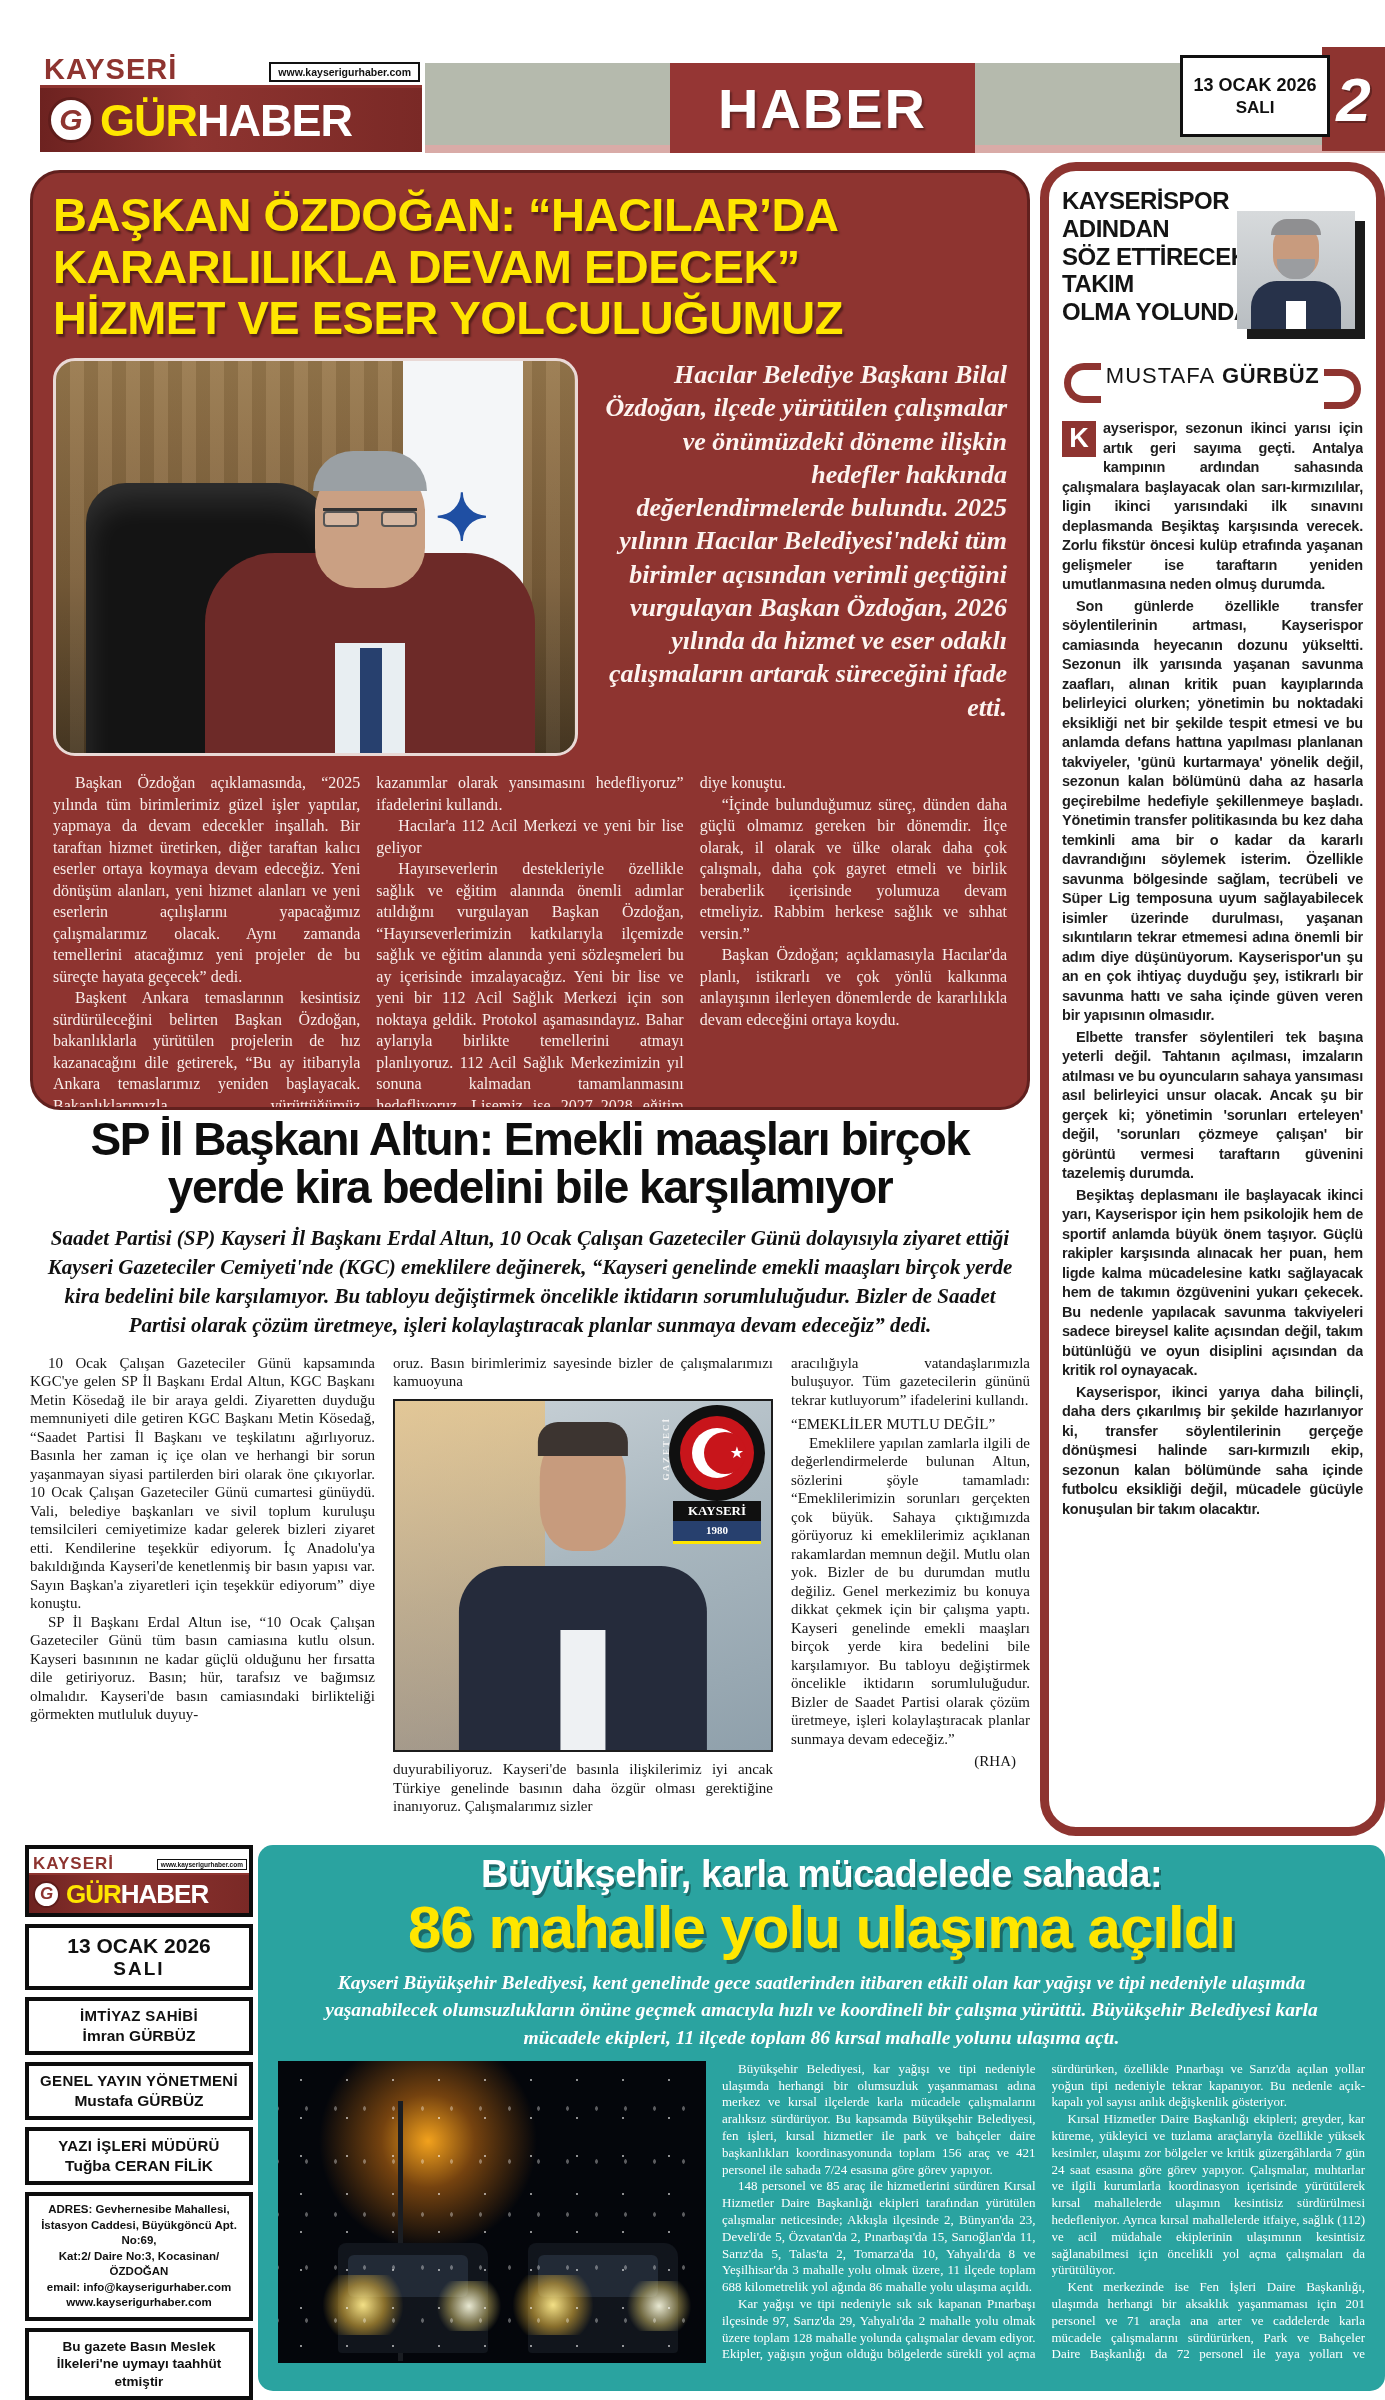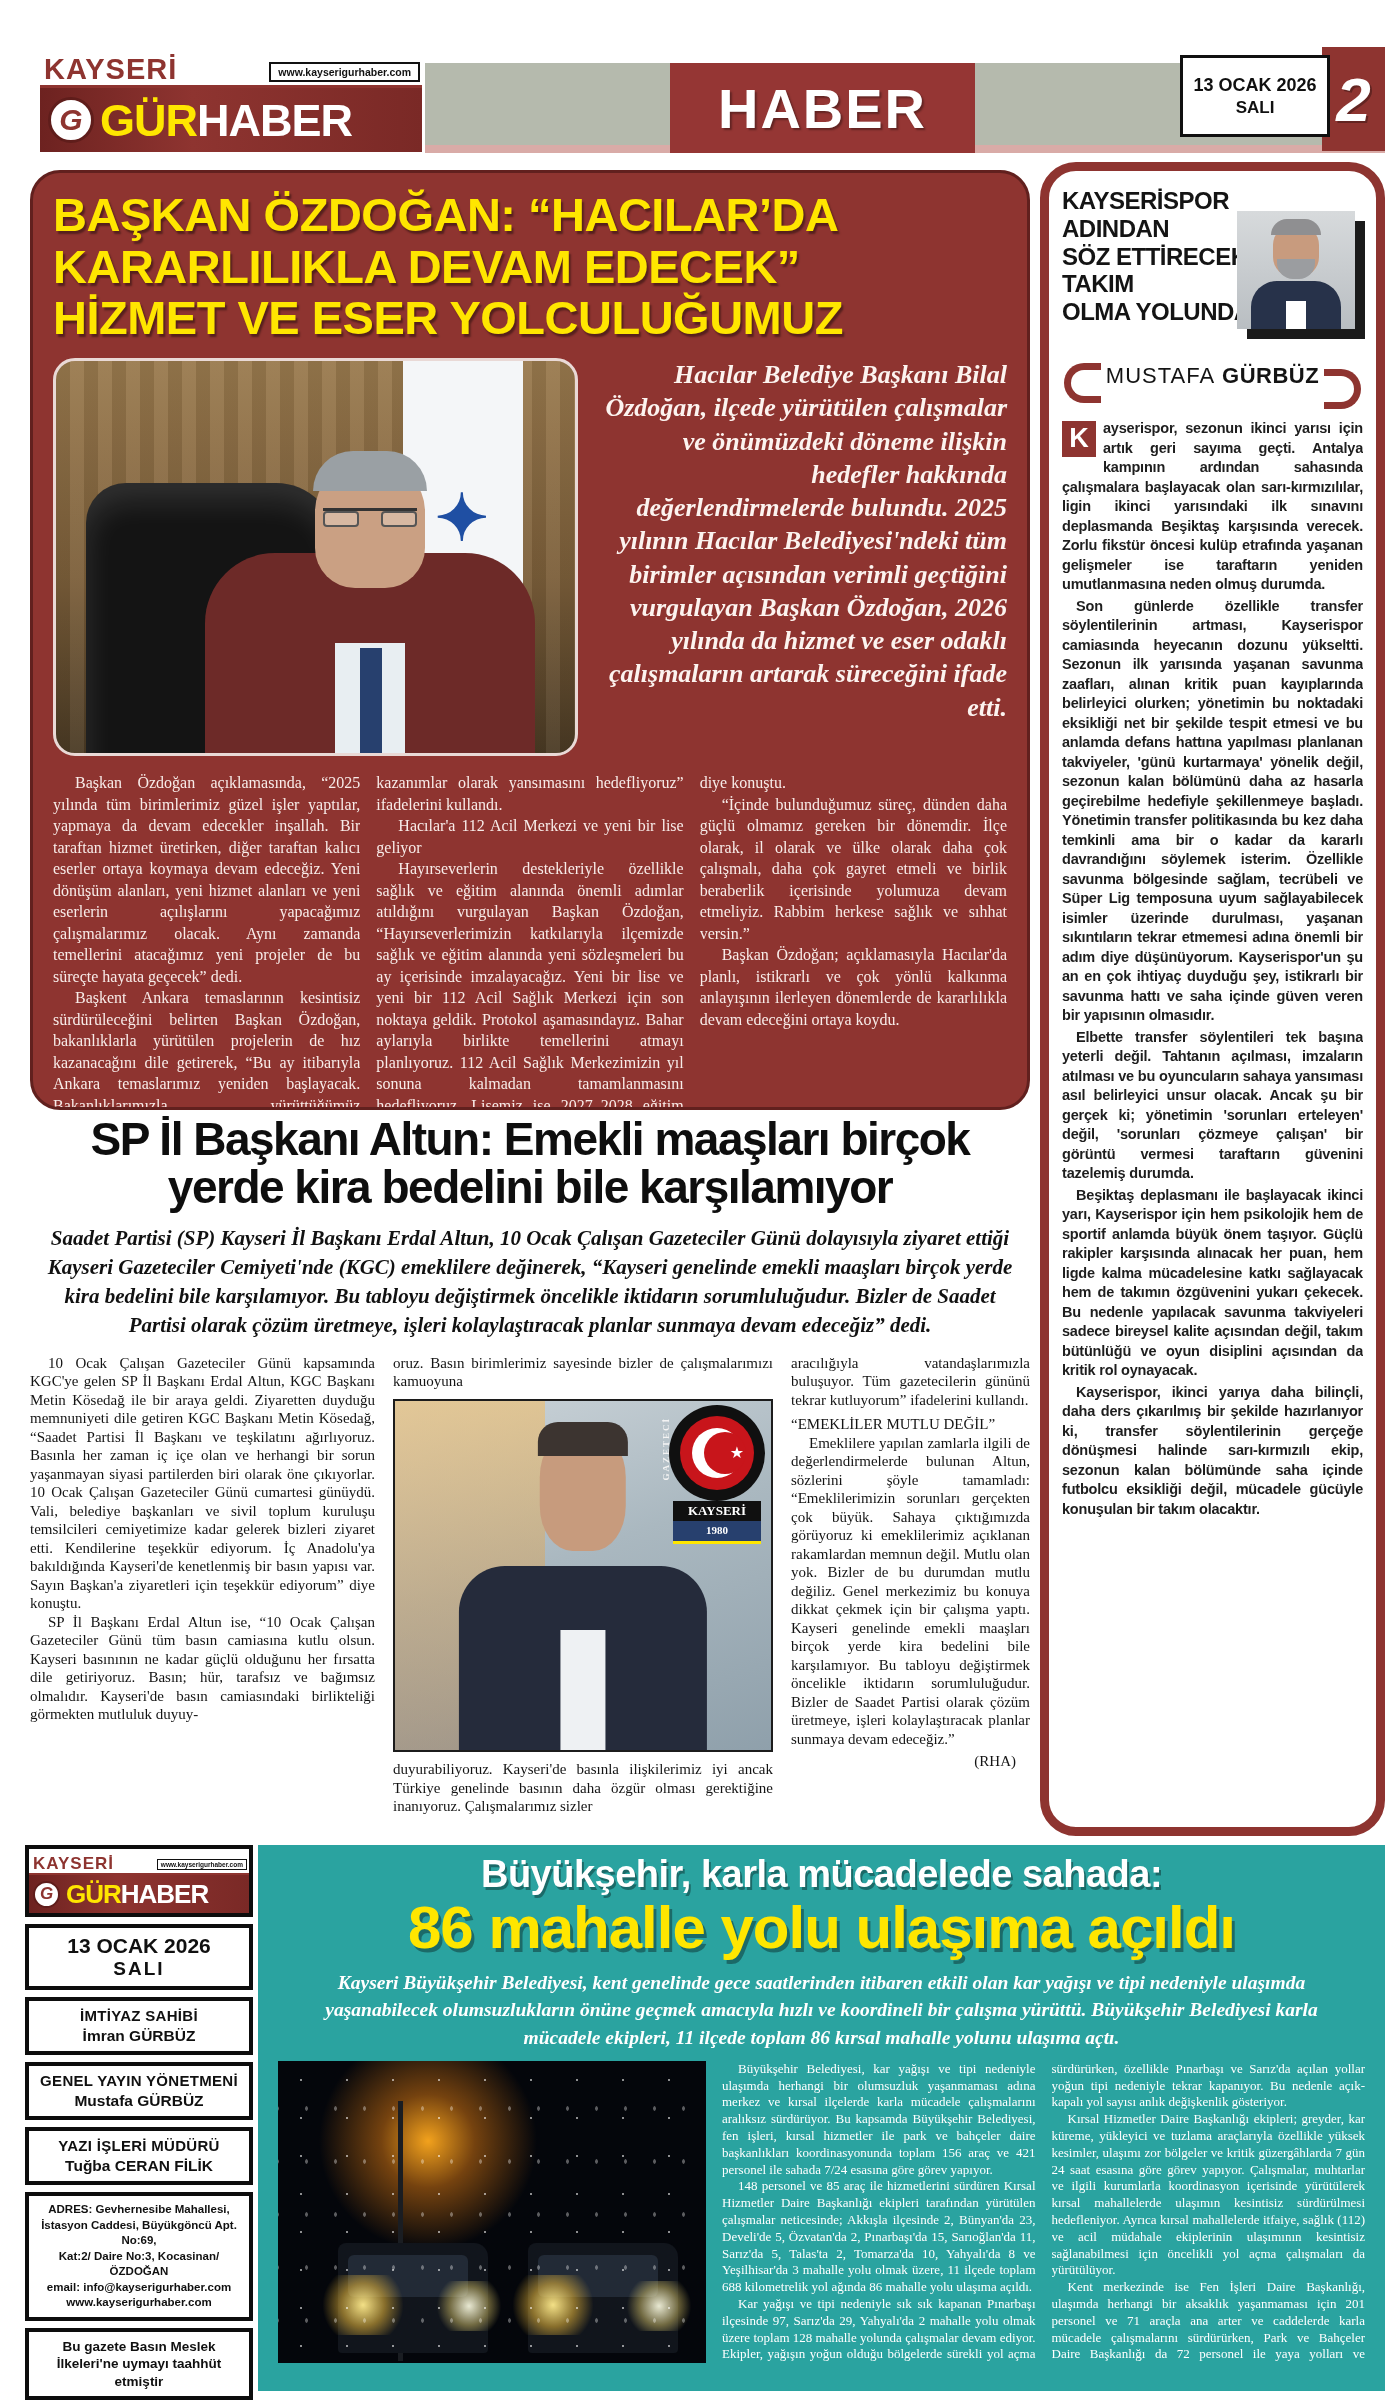--- a/index.html
+++ b/index.html
@@ -113,21 +113,21 @@
   .imp-cell { border:4px solid #0d0d0d; background:#fff; text-align:center; padding:6px 4px; }
   .imp-cell .t { font-weight:800; font-size:15px; color:#101010; letter-spacing:.3px; }
   .imp-cell .n { font-weight:800; font-size:15.5px; color:#101010; margin-top:3px; }
   .imp-date1 { font-weight:800; font-size:21px; color:#101010; }
   .imp-date2 { font-weight:800; font-size:19px; color:#101010; letter-spacing:2px; }
   .imp-addr div { font-weight:700; font-size:11.5px; line-height:1.35; color:#101010; }
   .imp-note { font-weight:800; font-size:13.5px; line-height:1.3; color:#101010; }
   .imp-logo { padding:0; overflow:hidden; }
 
   
-  .snow { position:absolute; left:258px; top:1845px; width:1127px; height:546px; background:#2aa3a0; padding-top:8px; overflow:hidden; }
+  .snow { position:absolute; left:258px; top:1845px; width:1127px; height:546px; background:#2aa3a0; padding-top:8px; overflow:hidden;border-radius:15px; }
   .sn-h1 { text-align:center; color:#fff; font-weight:800; font-size:38px; letter-spacing:-0.5px; text-shadow:2px 3px 0 rgba(0,0,0,.35); }
   .sn-h2 { text-align:center; color:#ffe600; font-weight:800; font-size:60px; letter-spacing:-1px; line-height:1.05; text-shadow:3px 4px 0 rgba(0,0,0,.35); }
   .sn-lead { margin:10px 56px 0; text-align:center; color:#fff; font-family:"Liberation Serif",serif; font-weight:700; font-style:italic; font-size:19.5px; line-height:1.4; }
   .sn-body { display:flex; gap:16px; padding:0 20px; margin-top:10px; height:302px; overflow:hidden; }
   .sn-photo { flex:0 0 428px; position:relative; background:#04060b; overflow:hidden; }
   .sn-glow-street { position:absolute; left:40px; top:-30px; width:220px; height:220px; background:radial-gradient(circle, rgba(255,170,30,.95) 0%, rgba(255,140,20,.45) 30%, rgba(0,0,0,0) 70%); }
   .sn-pole { position:absolute; left:120px; top:40px; width:5px; height:260px; background:#1a1d22; }
   .sn-snowdots { position:absolute; inset:0; background-image:radial-gradient(rgba(255,255,255,.55) 1px, transparent 1.6px), radial-gradient(rgba(255,255,255,.35) 1px, transparent 1.6px); background-size:46px 38px, 29px 53px; background-position:0 0, 14px 21px; }
   .sn-truck { position:absolute; bottom:10px; width:150px; height:110px; background:#11151c; border-radius:8px 14px 4px 4px; }
   .sn-truck.t1 { left:60px; } .sn-truck.t2 { left:250px; }

